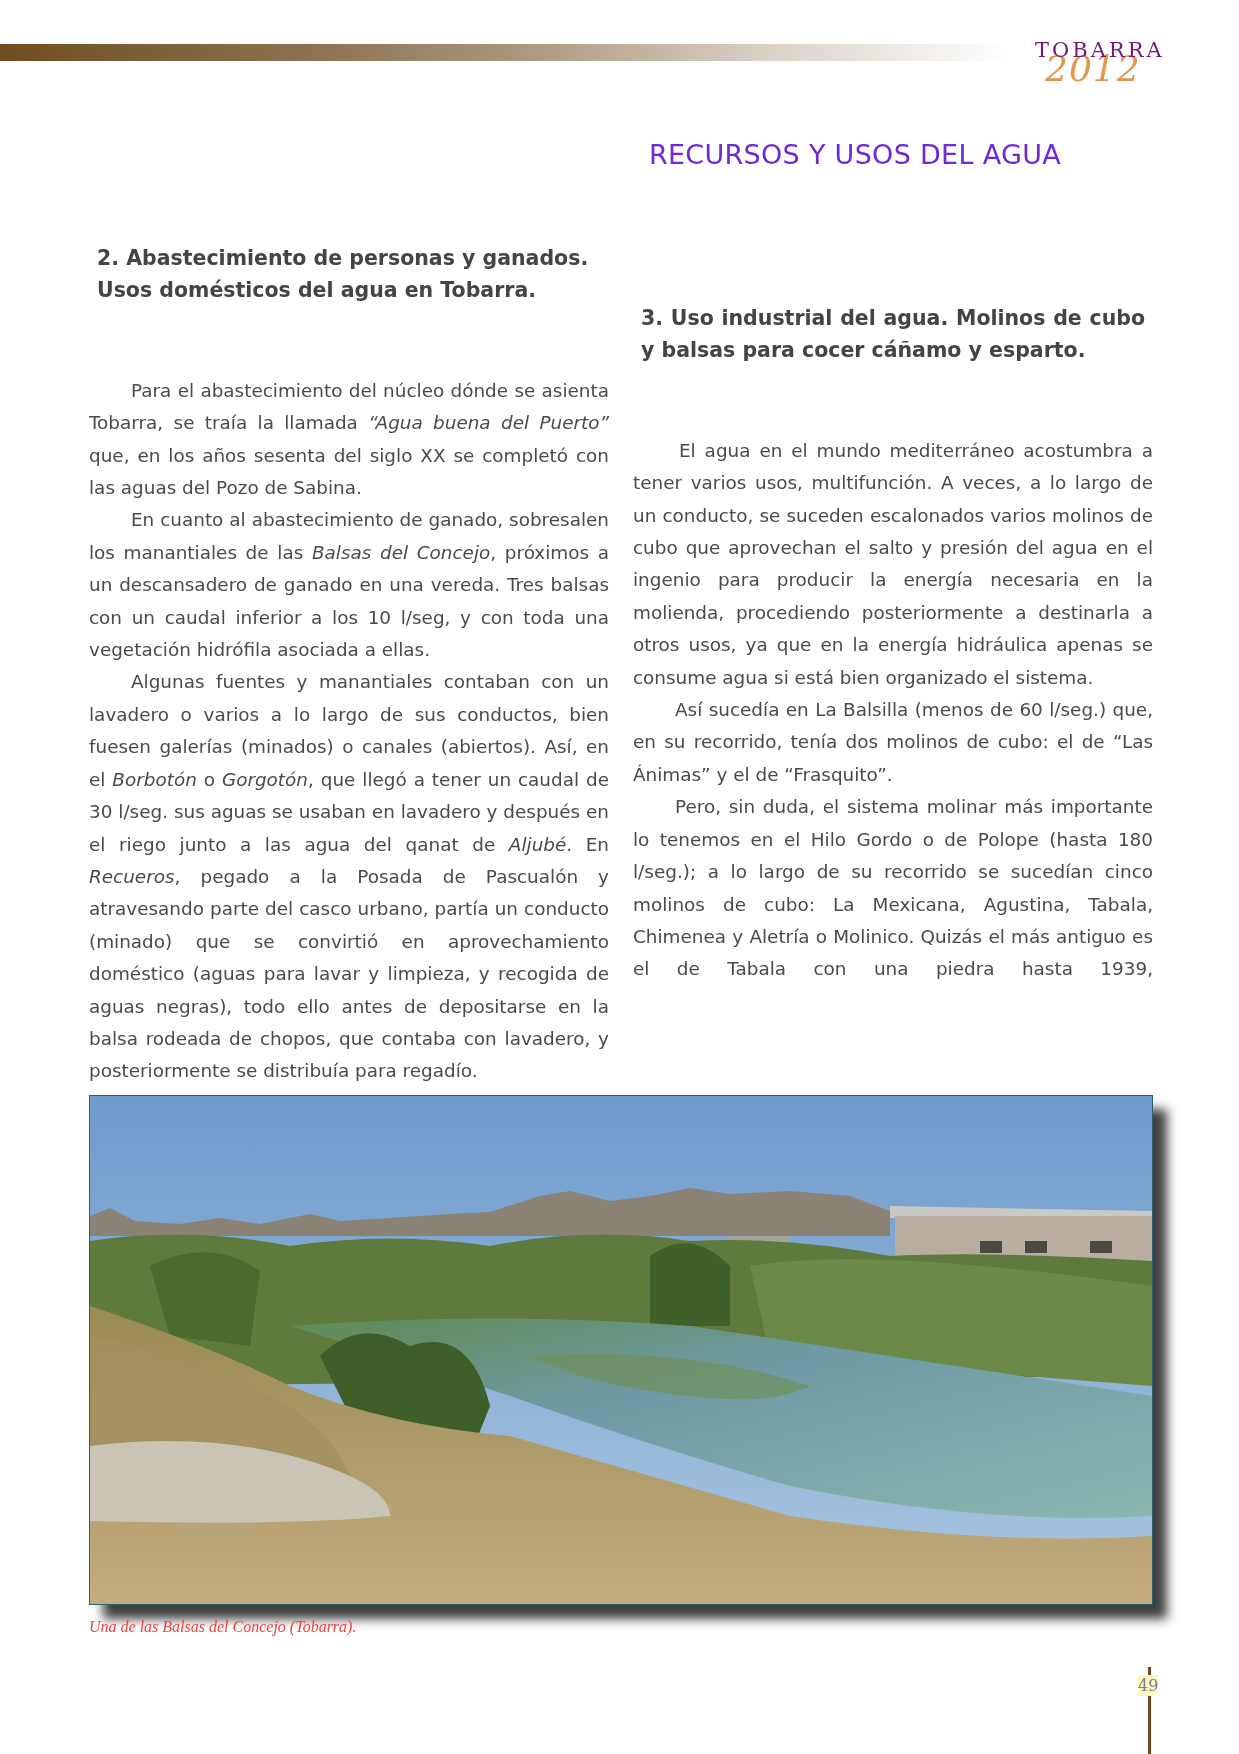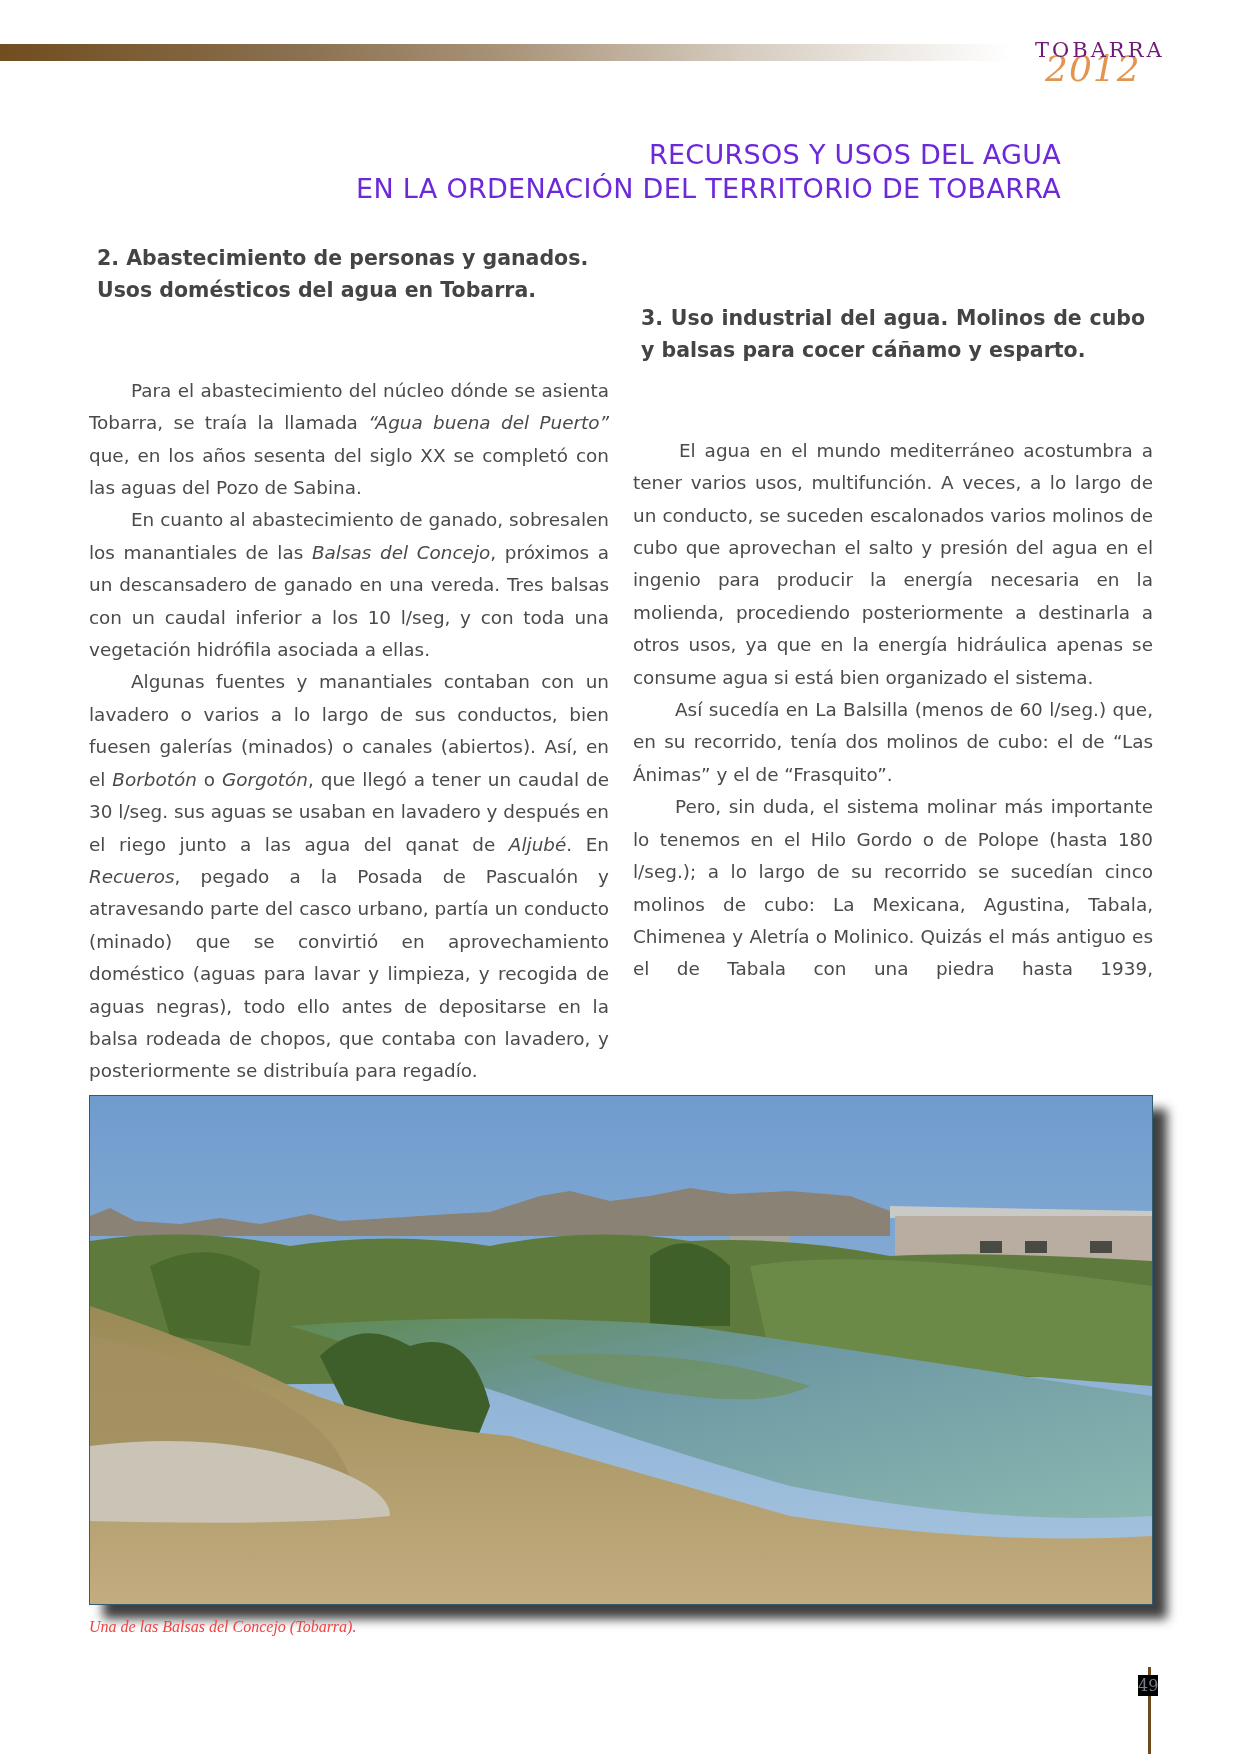--- a/index.html
+++ b/index.html
@@ -29,35 +29,34 @@
   .col p.noindent { text-indent: 0; }
   .gap-lg { height: 60px; }
   .col i { font-style: italic; }
 
   .photo-wrap { position: absolute; left: 89px; top: 1095px; width: 1062px; height: 508px;
                 box-shadow: 14px 14px 10px rgba(0,0,0,0.75); border: 1px solid #2f5b73; }
   .photo { width: 100%; height: 100%; position: relative; overflow: hidden; }
   .caption { position: absolute; left: 89px; top: 1618px; font-family: "Liberation Serif", serif;
              font-style: italic; font-size: 16px; color: #ef4444; }
   .page-num-bar { position: absolute; left: 1148px; top: 1667px; width: 3px; height: 87px; background: #6e4a1c; }
-  .page-num { position: absolute; left: 1138px; top: 1675px; background: #000000; font-family: "DejaVu Serif", serif;
+  .page-num { position: absolute; left: 1138px; top: 1675px; background: #fef9c3; font-family: "DejaVu Serif", serif;
               font-size: 16px; color: #777f8c; padding: 1px 0; }
 </style>
 </head>
 <body>
 
 <div class="top-bar"></div>
 <div class="brand">
   <span class="brand-year">2012</span>
   <span class="brand-name">TOBARRA</span>
 </div>
 
 <div class="section-title">
   <div>RECURSOS Y USOS DEL AGUA</div>
-  <div>EN LA ORDENACIÓN DEL TERRITORIO DE TOBARRA</div>
 </div>
 
 <div class="col col-left">
   <h2>2. Abastecimiento de personas y ganados. Usos domésticos del agua en Tobarra.</h2>
   <div class="gap-lg"></div>
   <p><span>Para el abastecimiento del núcleo dónde se asien­ta Tobarra, se traía la llamada </span><i>“Agua buena del Puerto”</i><span> que, en los años sesenta del siglo XX se completó con las aguas del Pozo de Sabina.</span></p>
   <p><span>En cuanto al abastecimiento de ganado, sobresa­len los manantiales de las </span><i>Balsas del Concejo</i><span>, próxi­mos a un descansadero de ganado en una vereda. Tres balsas con un caudal inferior a los 10 l/seg, y con toda una vegetación hidrófila asociada a ellas.</span></p>
   <p><span>Algunas fuentes y manantiales contaban con un lavadero o varios a lo largo de sus conductos, bien fuesen galerías (minados) o canales (abiertos). Así, en el </span><i>Borbotón</i><span> o </span><i>Gorgotón</i><span>, que llegó a tener un caudal de 30 l/seg. sus aguas se usaban en lavadero y des­pués en el riego junto a las agua del qanat de </span><i>Alju­bé</i><span>. En </span><i>Recueros</i><span>, pegado a la Posada de Pascualón y atravesando parte del casco urbano, partía un con­ducto (minado) que se convirtió en aprovechamiento doméstico (aguas para lavar y limpieza, y recogida de aguas negras), todo ello antes de depositarse en la balsa rodeada de chopos, que contaba con lavadero, y posteriormente se distribuía para regadío.</span></p>
   <p style="text-align-last: justify;">En algunas pedanías, una serie de galerías con</p>
 </div>

